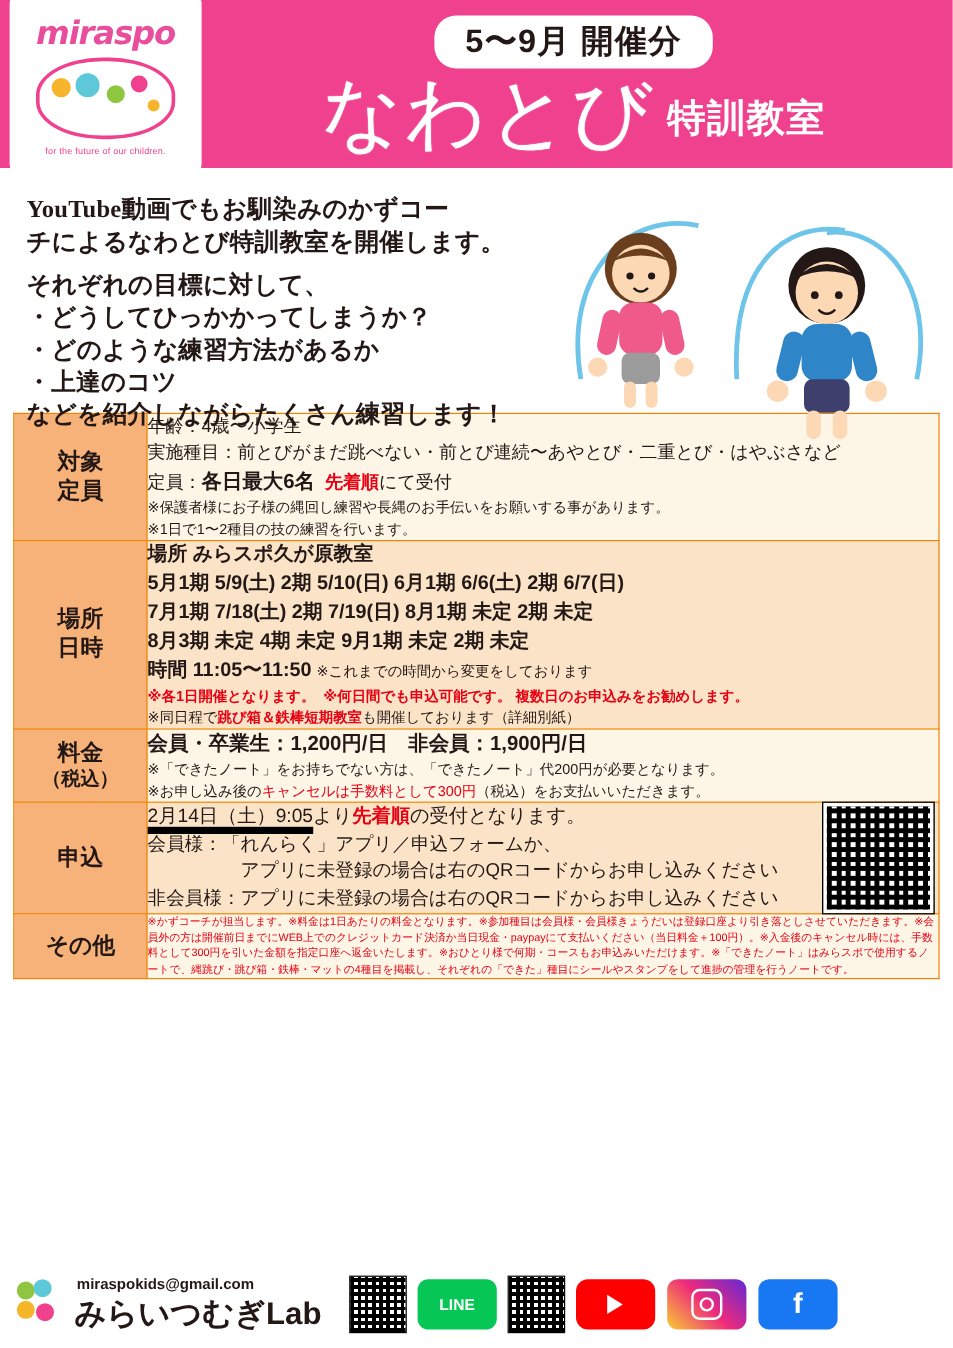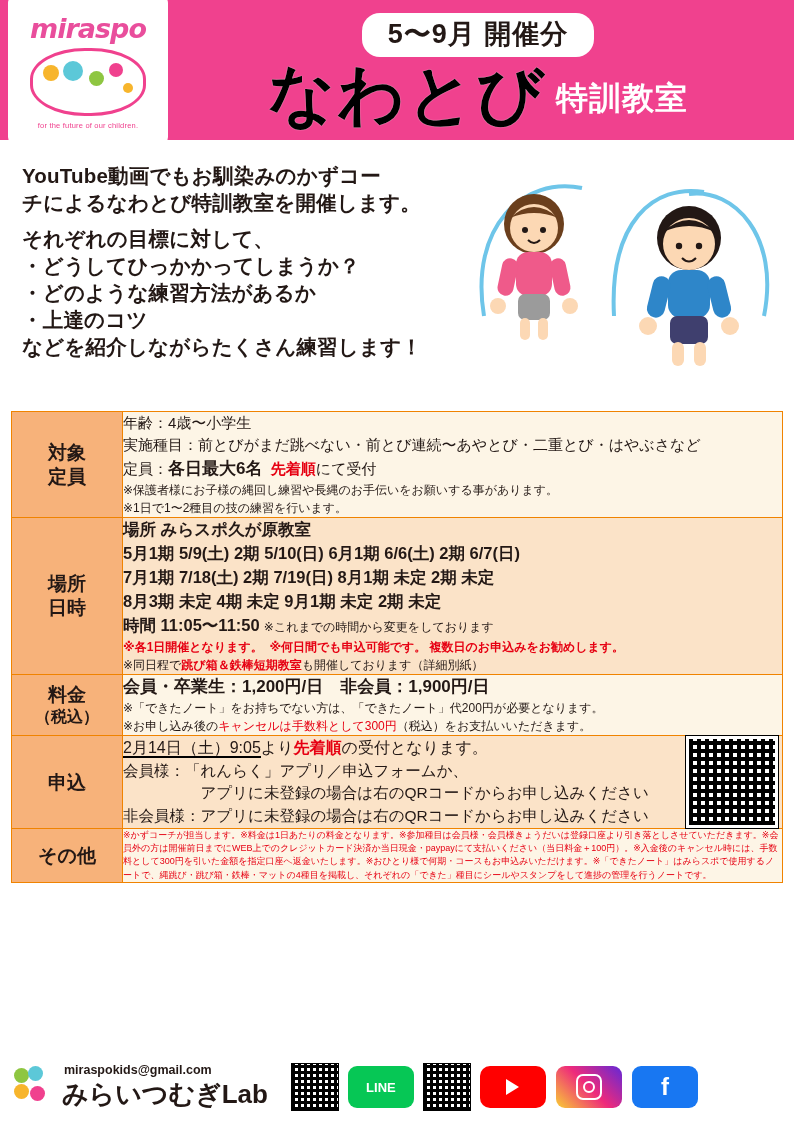--- a/index.html
+++ b/index.html
@@ -67,41 +67,42 @@
     border-radius:18px;
     padding:3px 26px 5px;
     margin-bottom:4px;
     letter-spacing:1px;
     text-align:center;
   }
   .title-row{
     display:flex;align-items:flex-end;justify-content:center;width:100%;
   }
   .main-title{
-    color:#000000;
-    font-weight:bold;
+    color:#ffffff;
+    font-weight:normal;
     font-size:66px;
     line-height:1;
     letter-spacing:2px;
     text-shadow:0 0 1px #fff;
   }
   .sub-title{
     color:#ffffff;
     font-weight:bold;
     font-size:32px;
     margin-left:10px;
     margin-bottom:6px;
     letter-spacing:1px;
   }
   
   .intro{
     position:relative;
     padding:22px 16px 0 22px;
-    height:271px;
+    height:204px;
     box-sizing:border-box;
+    font-family:Liberation Serif, serif;
   }
   .intro p{
     margin:0;
     font-weight:bold;
     font-size:20.5px;
     line-height:1.32;
     letter-spacing:.2px;
   }
   .intro .blk{margin-bottom:9px;}
   .intro .bullet{font-size:20.5px;}
@@ -138,21 +139,21 @@
     margin-left:21px;
   }
   .bg-cream{background:#fdf5e6;}
   .bg-peach{background:#fbe3c8;}
   .bg-cream2{background:#fdf5e6;}
   .b16{font-size:16.5px;font-weight:bold;}
   .b17{font-size:17px;font-weight:bold;}
   .note{font-size:12px;line-height:1.5;}
   .red{color:#e60012;}
   .redb{color:#e60012;font-weight:bold;}
-  .ul{border-bottom:2px solid #000000;}
+  .ul{border-bottom:6px solid #000000;}
   .tiny{font-size:9px;line-height:1.45;}
   .qr{
     width:86px;height:86px;
     float:right;
     margin:0 4px 0 8px;
     background:
       repeating-linear-gradient(90deg,#000 0 4px,#fff 4px 8px),
       repeating-linear-gradient(0deg,#000 0 4px,#fff 4px 8px);
     background-blend-mode:multiply;
     border:3px solid #fff;

